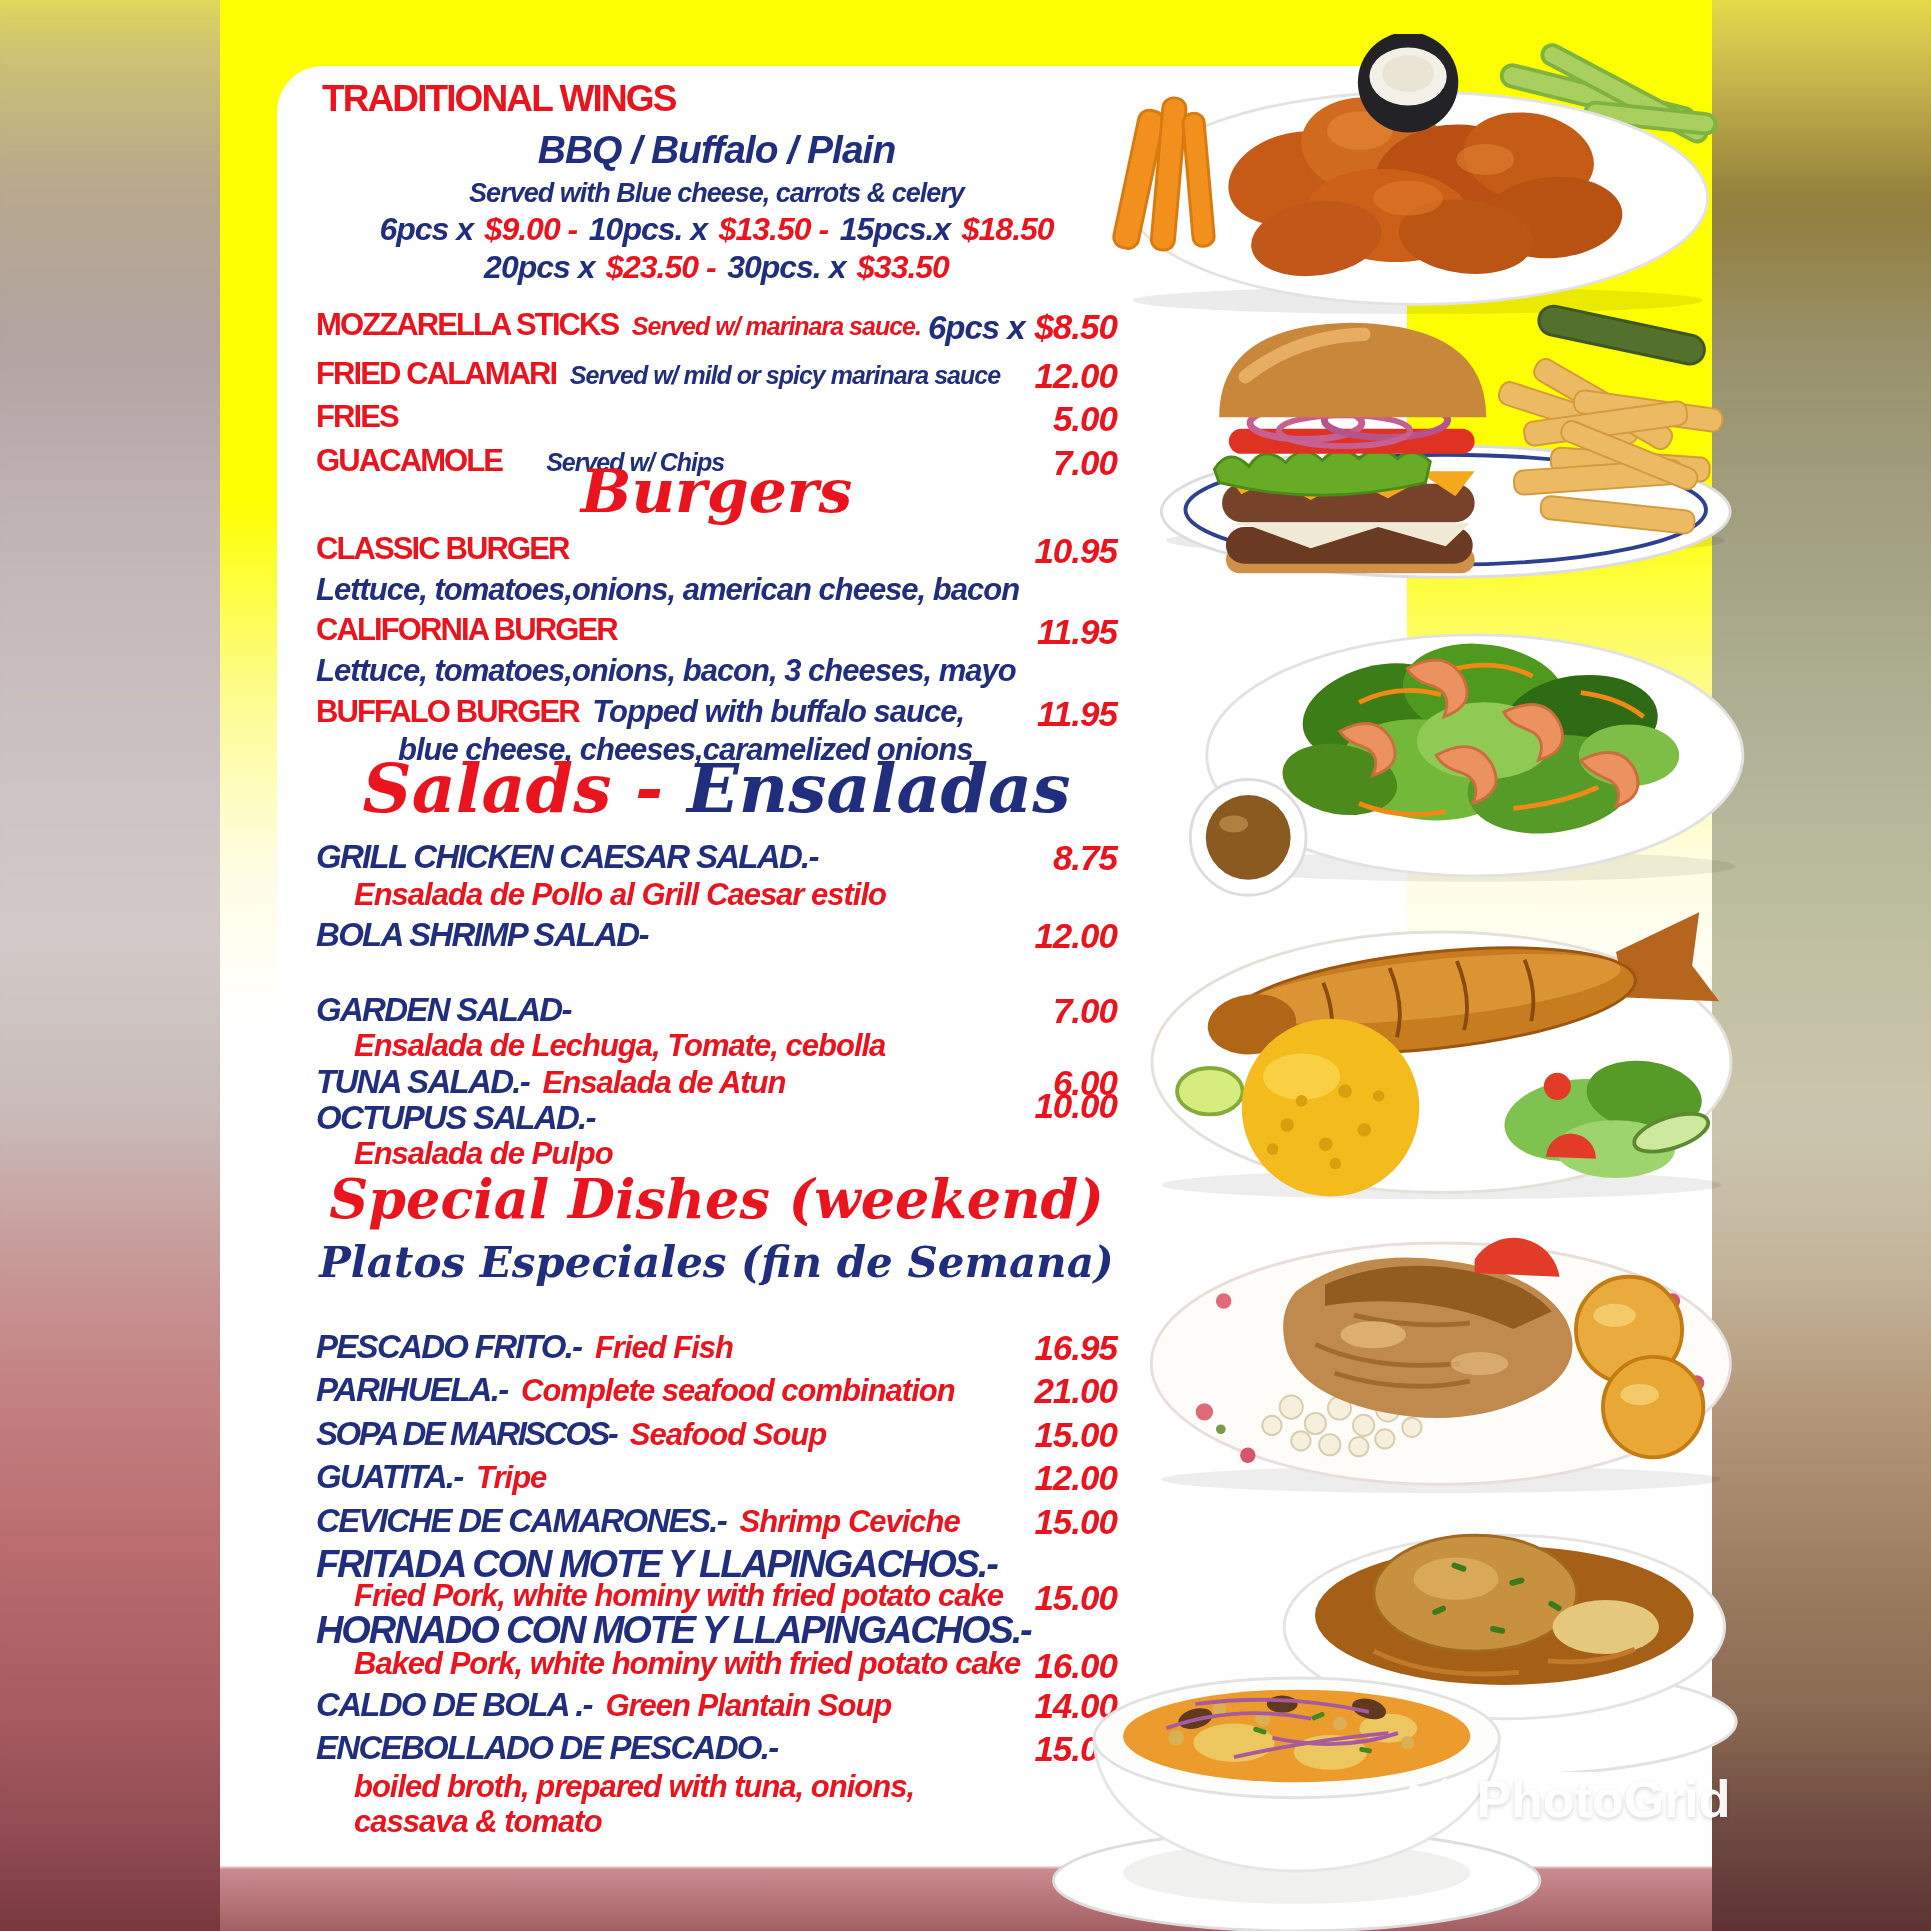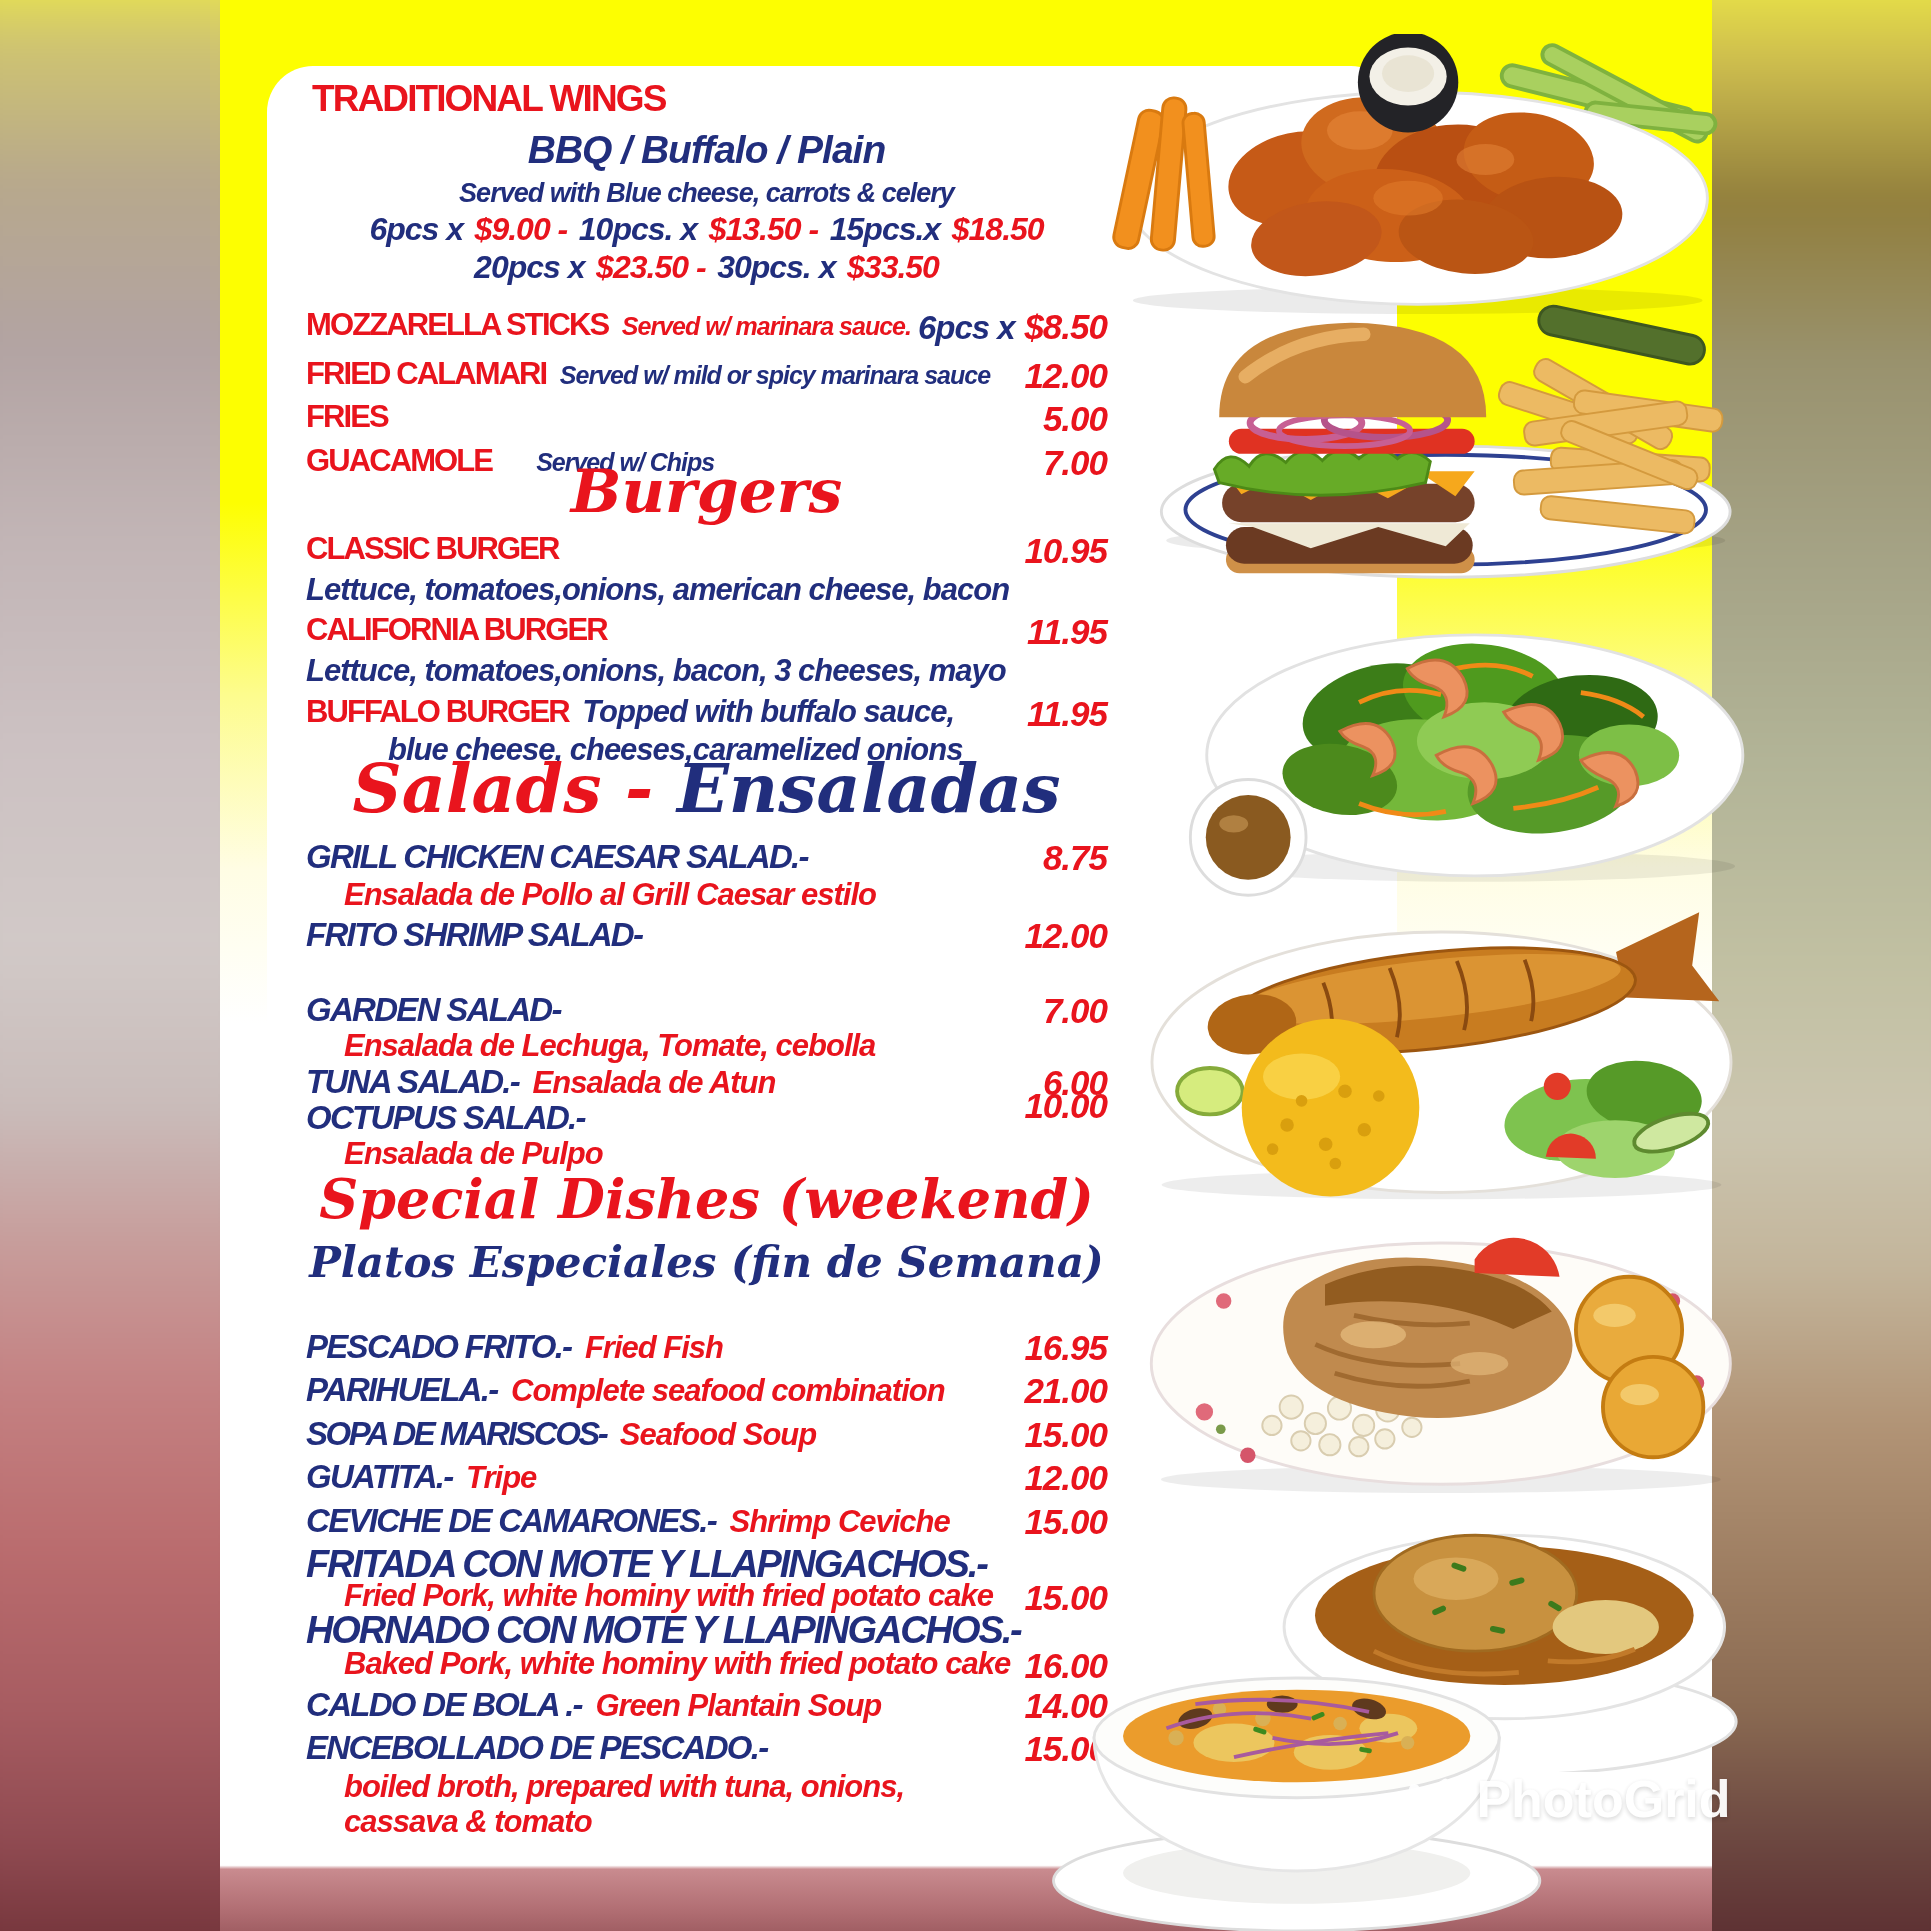--- a/index.html
+++ b/index.html
@@ -16,21 +16,21 @@
   .bg-right{left:1672px;width:299px;
     background:linear-gradient(180deg,#f0ec45 0%,#cdbd4e 5%,#917e3c 12%,#99926e 20%,
       #a5a386 30%,#b2b497 40%,#c1c0a2 50%,#cbc5af 58%,#c3b59b 65%,#b19375 73%,
       #9b7b5f 81%,#8a6a52 87%,#6e4a42 93%,#58292e 100%);}
 
   
   .page{position:absolute;left:220px;top:0;width:1492px;height:1931px;z-index:2;
     background:linear-gradient(180deg,#fdfe01 0%,#fdfe01 26%,#fdfc8e 36%,#fffde4 45%,
       #ffffff 53%,#ffffff 96.6%,#c98b8f 96.8%,#b06d72 99%,#a15f64 100%);}
 
-  .card{position:absolute;left:47px;top:66px;width:1130px;height:1402px;background:#ffffff;
+  .card{position:absolute;left:57px;top:66px;width:1130px;height:1402px;background:#ffffff;
         border-radius:46px;z-index:3;}
 
   :root{--red:#e9141d;--blue:#212e7d;}
 
   
   .line{position:absolute;left:39px;width:801px;white-space:nowrap;}
   .center{text-align:center;}
   .name{font-weight:bold;font-size:31px;letter-spacing:-1.9px;color:var(--red);}
   .bname{font-weight:bold;font-style:italic;font-size:33px;letter-spacing:-1.7px;color:var(--blue);}
   .big .bname{font-size:38px;letter-spacing:-2.1px;}
@@ -122,21 +122,21 @@
 
       <div class="line center script h-salads" style="top:682px;">
         <span class="en">Salads -</span> <span class="es">Ensaladas</span>
       </div>
       <div class="line" style="top:772px;">
         <span class="bname">GRILL CHICKEN CAESAR SALAD.-</span>
         <span class="pr">8.75</span>
       </div>
       <div class="line rdesc" style="top:811px;">Ensalada de Pollo al Grill Caesar estilo</div>
       <div class="line" style="top:850px;">
-        <span class="bname">FRITO SHRIMP SALAD-</span>
+        <span class="bname">BOLA SHRIMP SALAD-</span>
         <span class="pr">12.00</span>
       </div>
       <div class="line" style="top:925px;">
         <span class="bname">GARDEN SALAD-</span>
         <span class="pr">7.00</span>
       </div>
       <div class="line rdesc" style="top:962px;">Ensalada de Lechuga, Tomate, cebolla</div>
       <div class="line" style="top:997px;">
         <span class="bname">TUNA SALAD.-</span><span class="rdesc inline-desc">Ensalada de Atun</span>
         <span class="pr">6.00</span>

